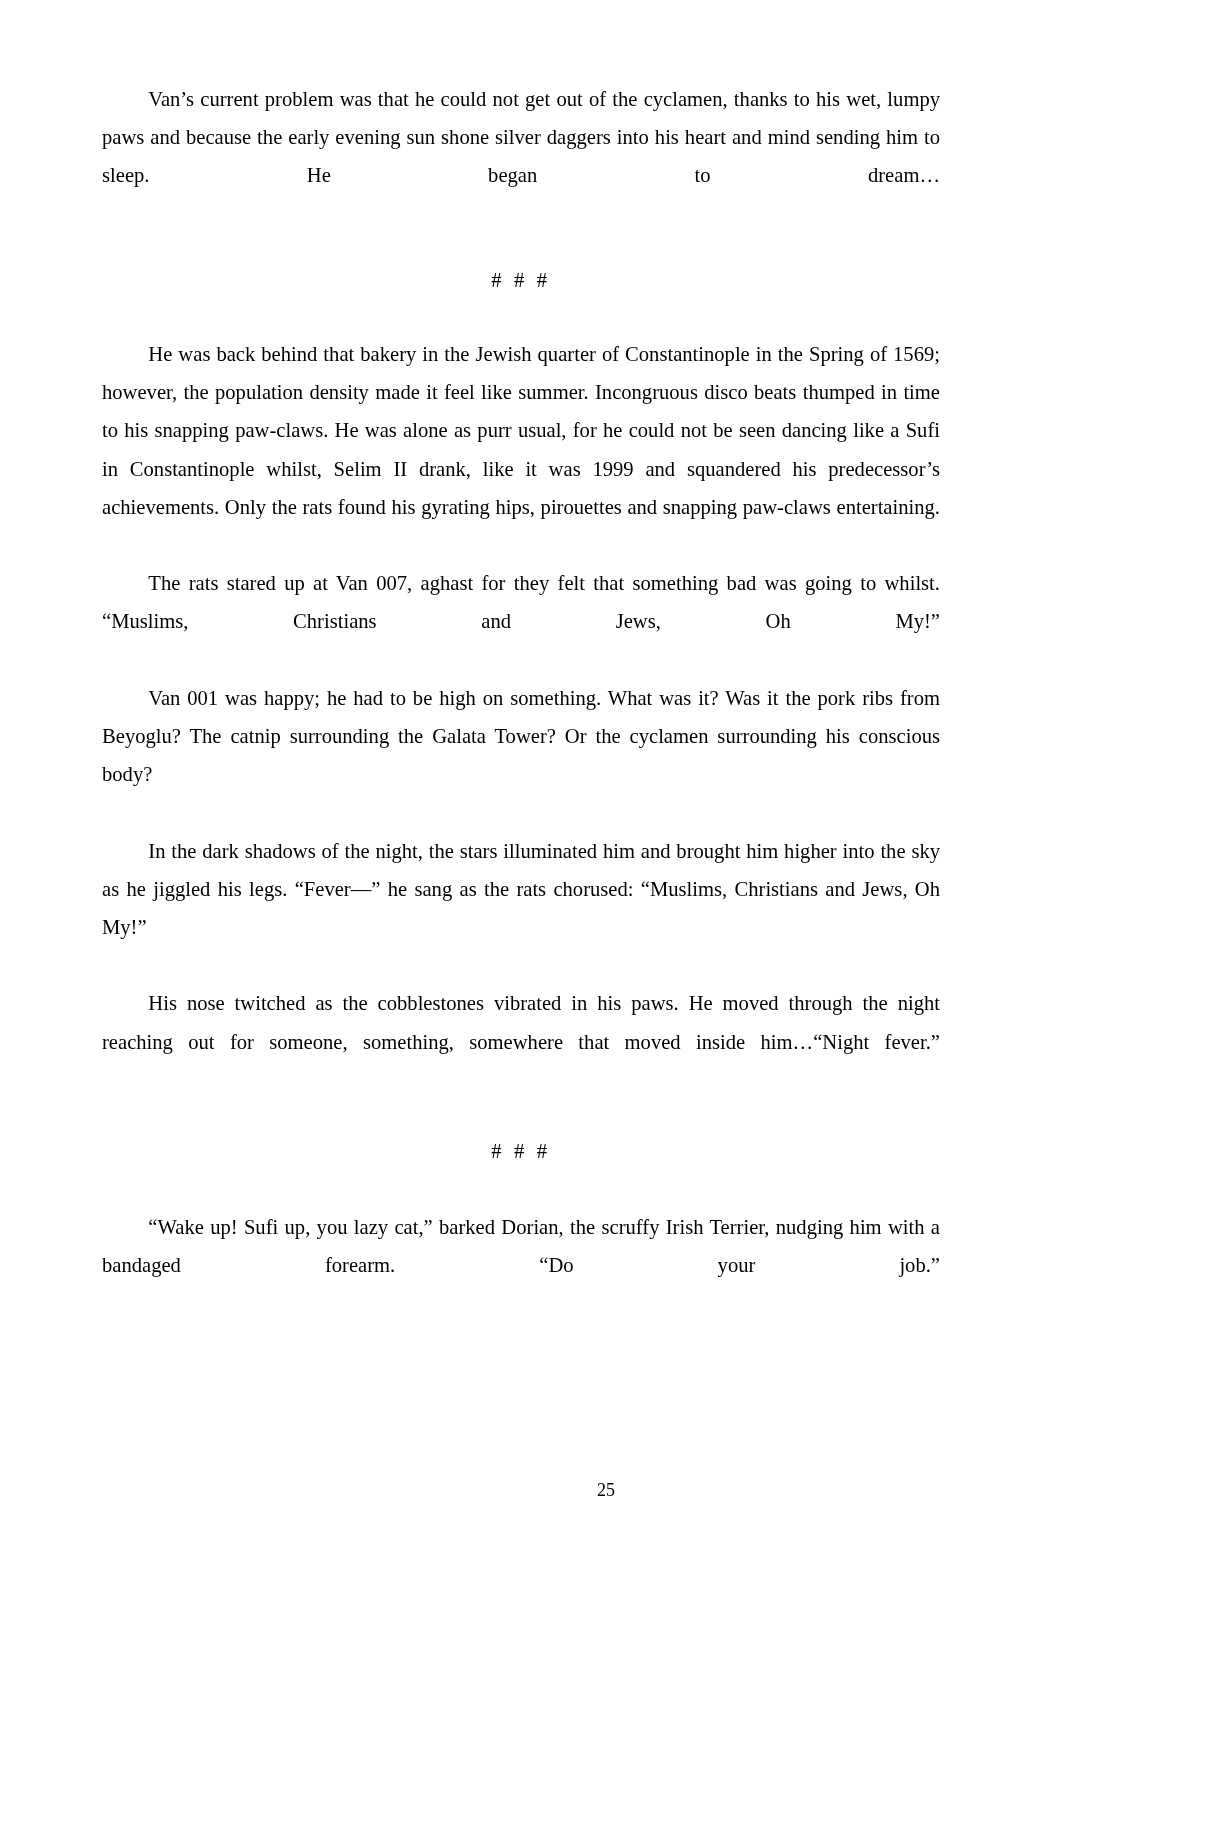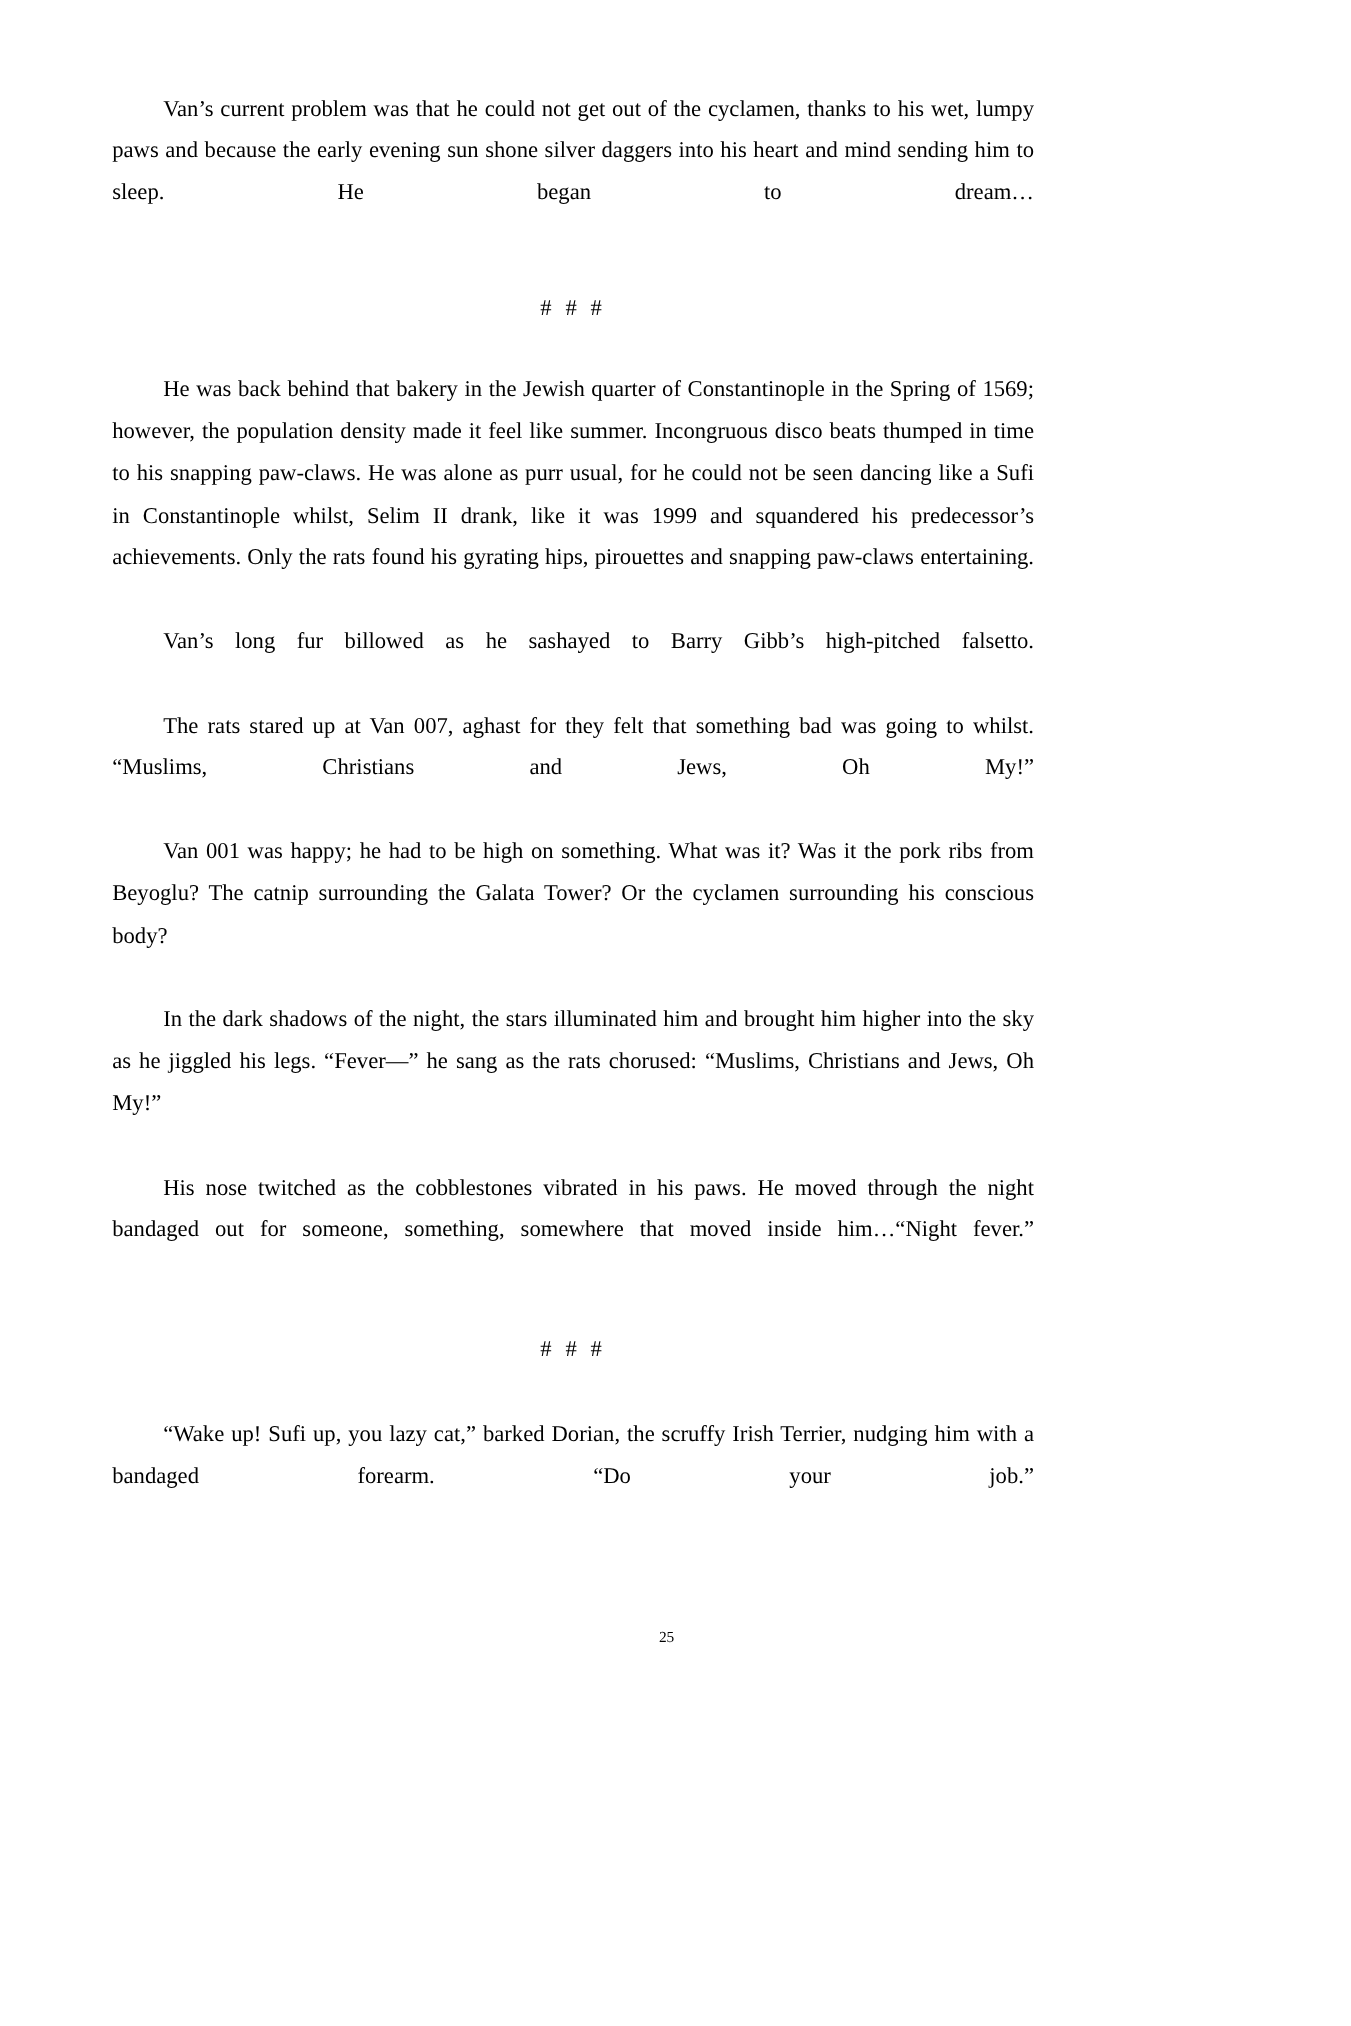--- a/index.html
+++ b/index.html
@@ -64,43 +64,42 @@
   }
   .gap-after-break-2 {
     height: 38px;
   }
   .folio {
     position: absolute;
     left: 0;
     right: 16px;
     top: 1478px;
     text-align: center;
-    font-size: 14px;
+    font-size: 18px;
     line-height: 24px;
   }
 </style>
 </head>
 <body>
 
 <div class="page">
 
   <div class="text-column">
 
     <p class="para">Van’s current problem was that he could not get out of the cyclamen, thanks to his wet, lumpy paws and because the early evening sun shone silver daggers into his heart and mind sending him to sleep. He began to dream…</p>
 
     <div class="gap-before-break"></div>
     <div class="scene-break"># # #</div>
     <div class="gap-after-break"></div>
 
     <p class="para">He was back behind that bakery in the Jewish quarter of Constantinople in the Spring of 1569; however, the population density made it feel like summer. Incongruous disco beats thumped in time to his snapping paw-claws. He was alone as purr usual, for he could not be seen dancing like a Sufi in Constantinople whilst, Selim II drank, like it was 1999 and squandered his predecessor’s achievements. Only the rats found his gyrating hips, pirouettes and snapping paw-claws entertaining.</p>
-    <p class="para">Van’s long fur billowed as he sashayed to Barry Gibb’s high-pitched falsetto.</p>
     <p class="para">The rats stared up at Van 007, aghast for they felt that something bad was going to whilst. “Muslims, Christians and Jews, Oh My!”</p>
     <p class="para">Van 001 was happy; he had to be high on something. What was it? Was it the pork ribs from Beyoglu? The catnip surrounding the Galata Tower? Or the cyclamen surrounding his conscious body?</p>
     <p class="para">In the dark shadows of the night, the stars illuminated him and brought him higher into the sky as he jiggled his legs. “Fever—” he sang as the rats chorused: “Muslims, Christians and Jews, Oh My!”</p>
-    <p class="para">His nose twitched as the cobblestones vibrated in his paws. He moved through the night bandaged out for someone, something, somewhere that moved inside him…“Night fever.”</p>
+    <p class="para">His nose twitched as the cobblestones vibrated in his paws. He moved through the night reaching out for someone, something, somewhere that moved inside him…“Night fever.”</p>
 
     <div class="gap-before-break-2"></div>
     <div class="scene-break"># # #</div>
     <div class="gap-after-break-2"></div>
 
     <p class="para">“Wake up! Sufi up, you lazy cat,” barked Dorian, the scruffy Irish Terrier, nudging him with a bandaged forearm. “Do your job.”</p>
 
   </div>
 
   <div class="folio">25</div>

